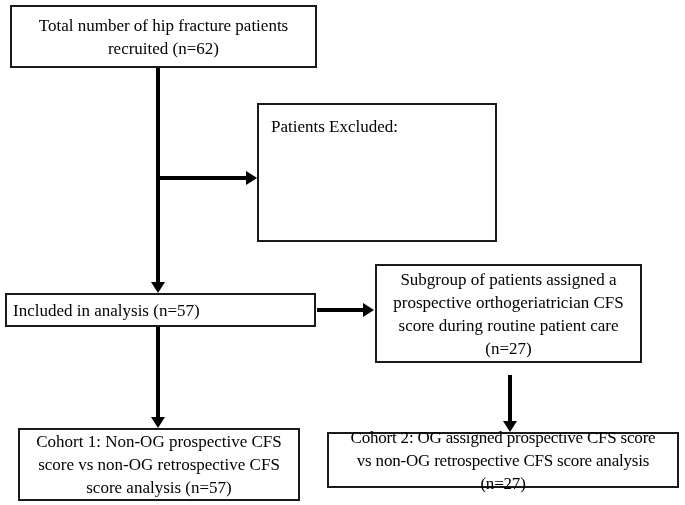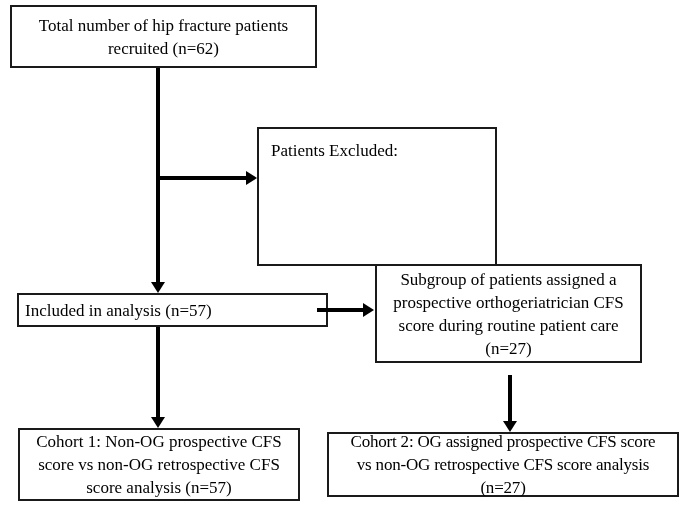--- a/index.html
+++ b/index.html
@@ -25,26 +25,26 @@
     line-height: 23px;
     text-align: center;
     display: flex;
     align-items: center;
     justify-content: flex-start;
     padding: 0 6px;
   }
   .box-total    { left: 10px;  top: 5px;   width: 307px; height: 63px; }
   .box-excluded {
     left: 257px; top: 103px; width: 240px; height: 139px;
-    display: block; text-align: left; padding: 10px 8px 0 12px; margin-top: 24px;
+    display: block; text-align: left; padding: 10px 8px 0 12px;
   }
-  .box-included { left: 17px;   top: 293px; width: 311px; height: 34px; }
+  .box-included { left: 5px;   top: 293px; width: 311px; height: 34px; }
   .box-subgroup { left: 375px; top: 264px; width: 267px; height: 99px; }
   .box-cohort1  { left: 18px;  top: 428px; width: 282px; height: 73px; }
-  .box-cohort2  { left: 327px; top: 432px; width: 352px; height: 65px; letter-spacing: -0.2px; padding: 0 20px; }
+  .box-cohort2  { left: 327px; top: 432px; width: 352px; height: 56px; letter-spacing: -0.2px; padding: 0 20px; }
 
   .box-excluded ul {
     margin: 3px 0 0 0;
     padding: 0 0 0 34px;
     list-style: disc outside;
   }
   .box-excluded li {
     padding-left: 6px;
     margin-bottom: 1px;
   }

